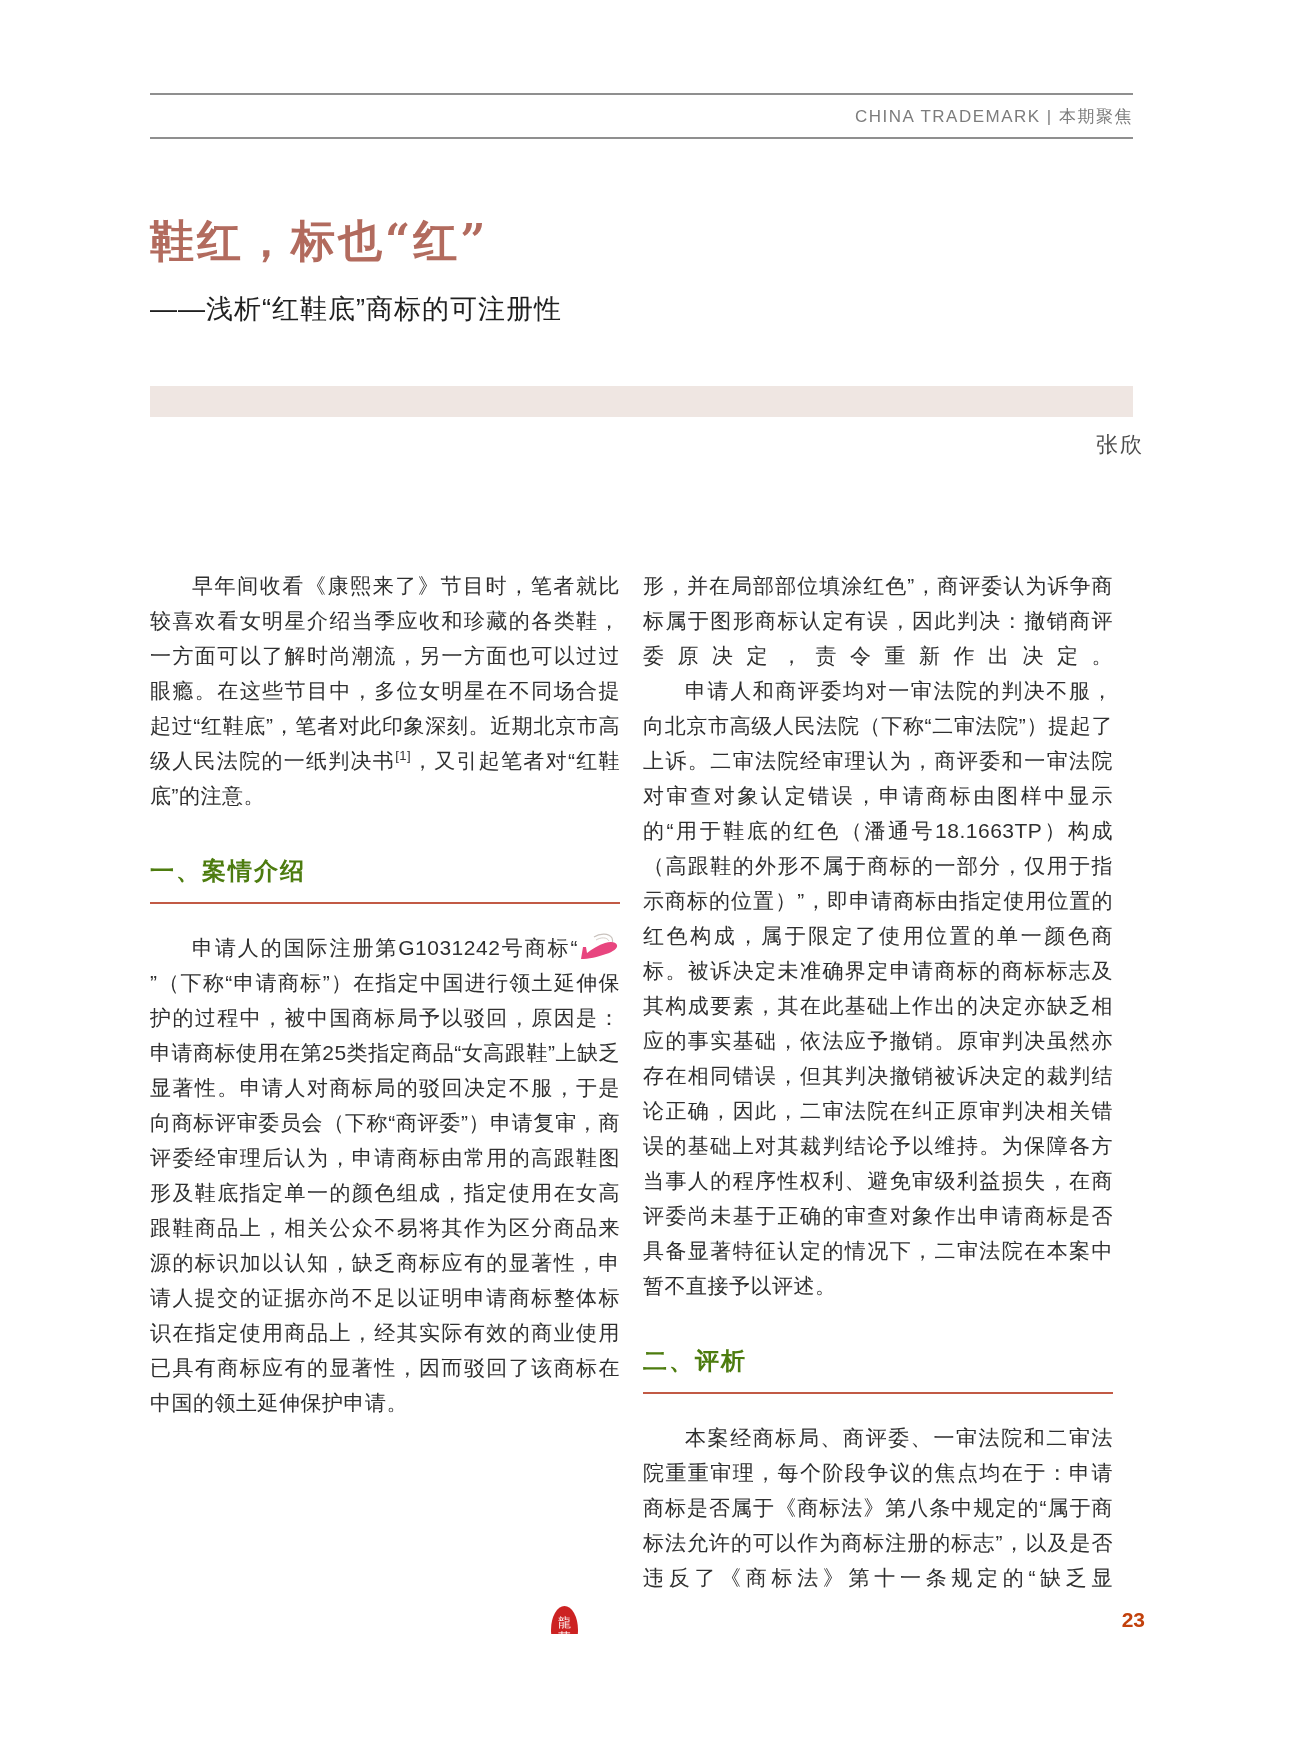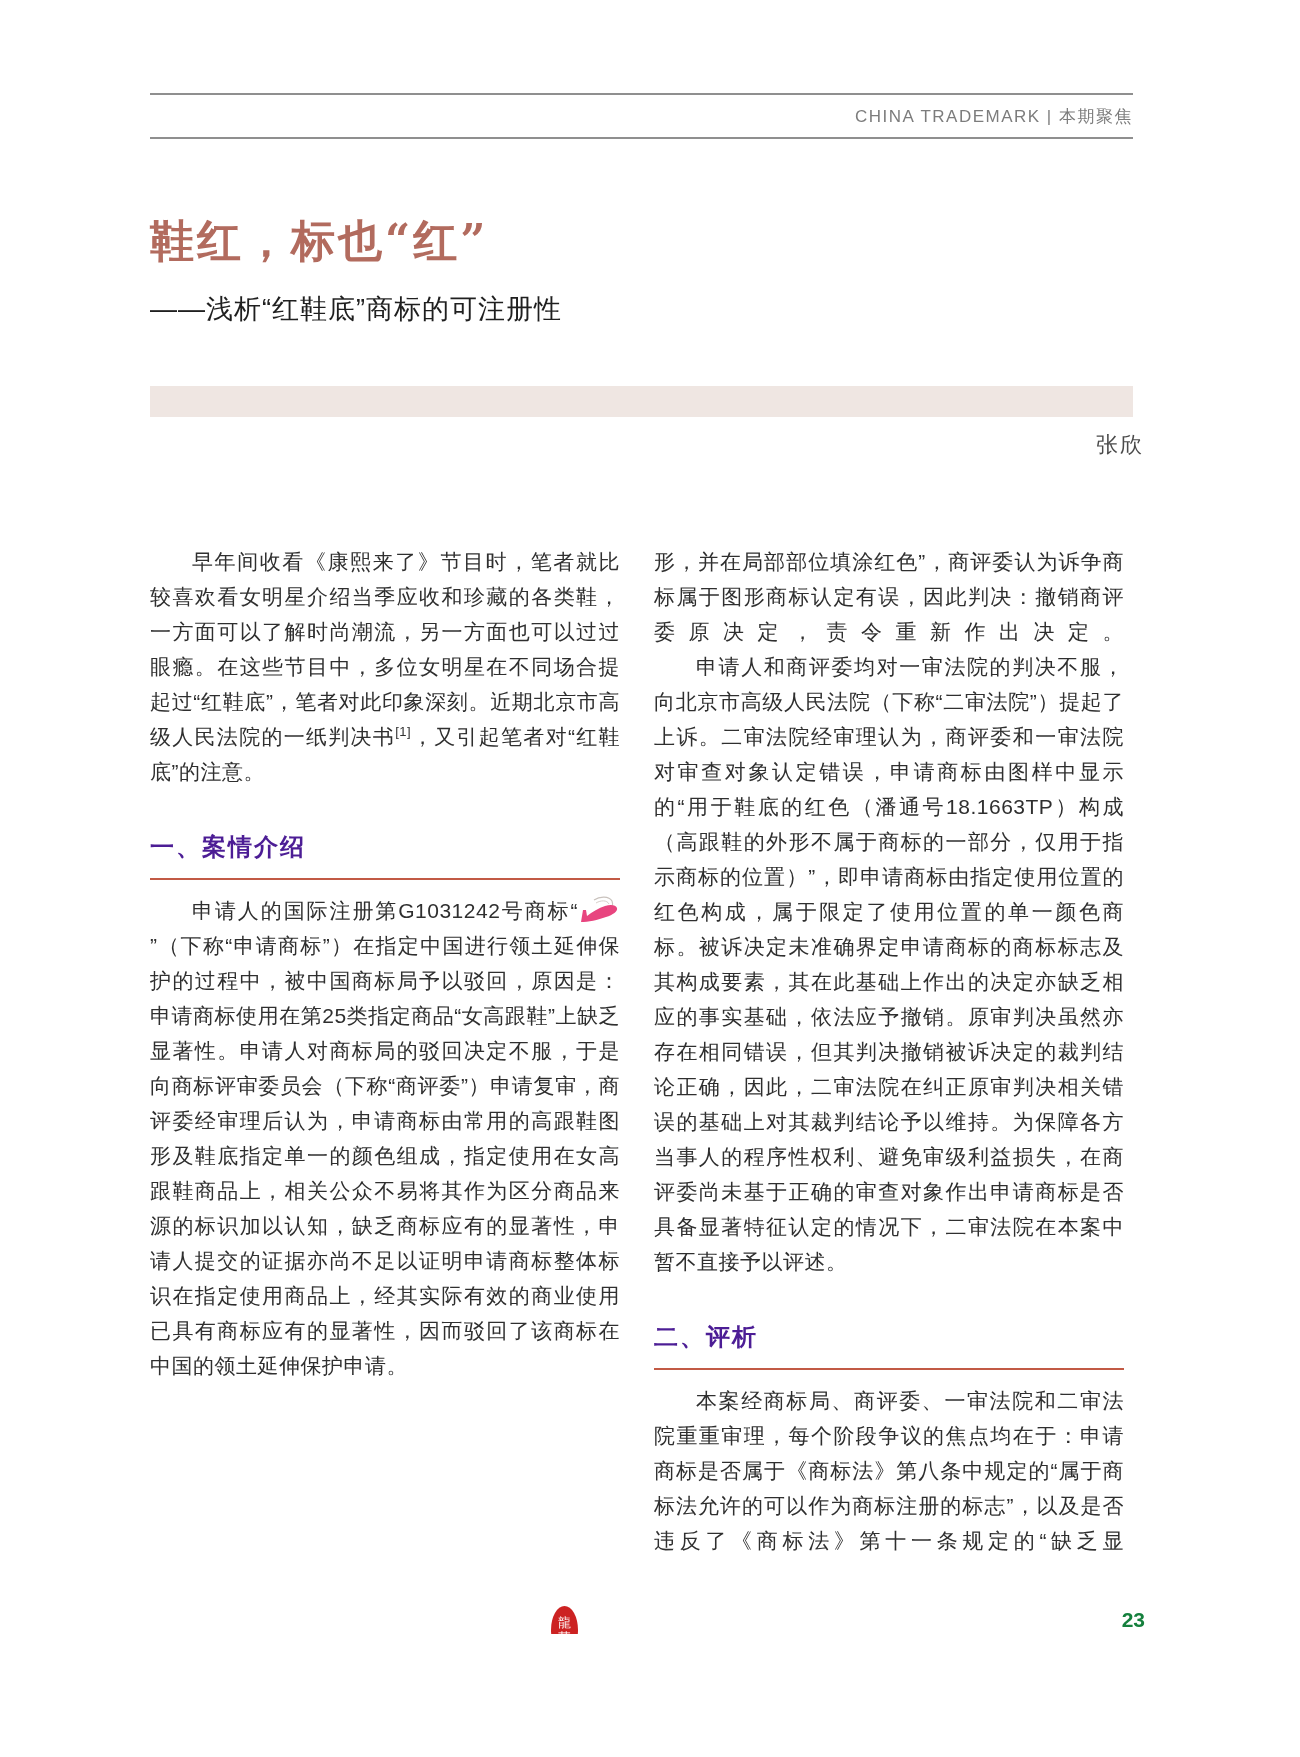--- a/index.html
+++ b/index.html
@@ -59,50 +59,50 @@
     position: absolute;
     top: 430px; right: 156px;
     font-size: 22px;
     color: #4a4a4a;
     letter-spacing: 2px;
   }
 
   
   .columns {
     position: absolute;
-    left: 150px; top: 544px;
+    left: 150px; top: 568px;
     width: 983px;
     display: flex;
-    gap: 34px;
+    gap: 23px;
   }
   .col { width: 470px; }
   .body-p {
     font-size: 21px;
     line-height: 35px;
     text-align: justify;
     color: #2f2f2f;
     letter-spacing: 0.5px;
   }
   .indent { text-indent: 2em; }
   .cont-end { text-align-last: justify; }
   .body-p sup {
     font-size: 13px;
     line-height: 0;
     vertical-align: super;
   }
   .section-head {
     margin-top: 42px;
-    margin-bottom: 13px;
+    margin-bottom: 26px;
     padding-bottom: 15px;
     border-bottom: 2px solid #c25a45;
     font-family: "DejaVu Serif", "Liberation Serif", serif;
     font-weight: bold;
     font-size: 24px;
     letter-spacing: 2px;
-    color: #4c1d95;
+    color: #4d7c0f;
   }
   .tm-img {
     display: inline-block;
     width: 42px; height: 30px;
     vertical-align: -7px;
     text-indent: 0;
   }
   .tm-img svg { width: 100%; height: 100%; }
 
   
@@ -136,21 +136,21 @@
     font-size: 13.5px;
     font-weight: bold;
     color: #1c1c1c;
     letter-spacing: 0.5px;
   }
   .page-number {
     position: absolute;
     top: 1608px; right: 155px;
     font-size: 21px;
     font-weight: bold;
-    color: #15803d;
+    color: #c2410c;
   }
 </style>
 </head>
 <body>
 
 <div class="page">
 
   <div class="header-band">
     <span class="header-label">CHINA TRADEMARK | 本期聚焦</span>
   </div>

